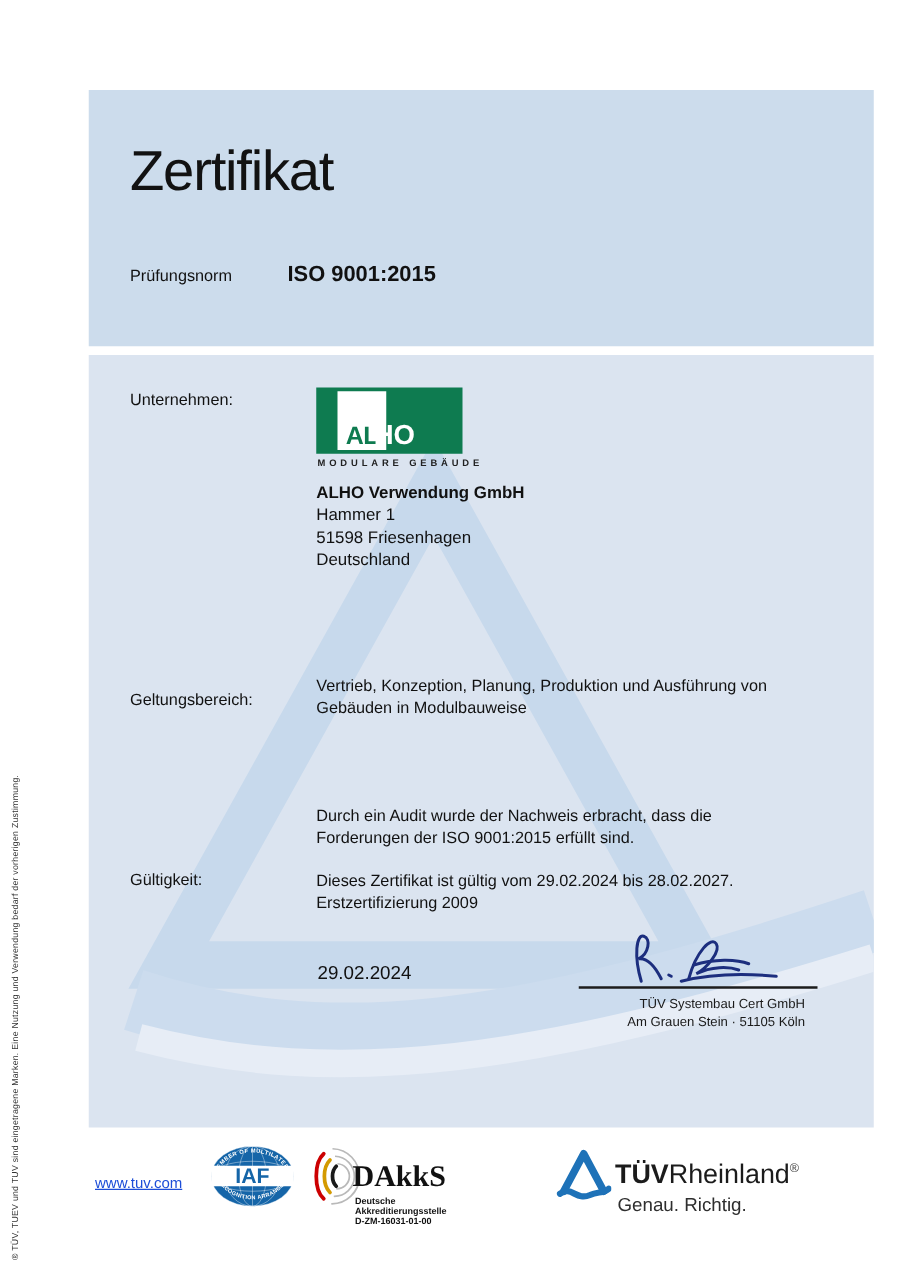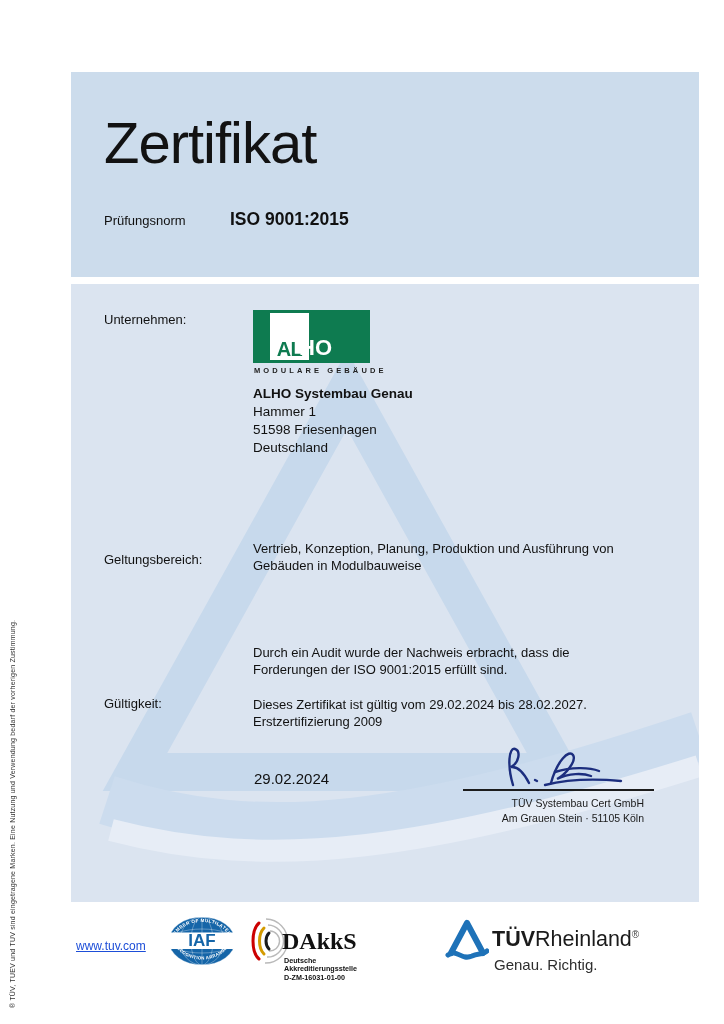--- a/index.html
+++ b/index.html
@@ -5,21 +5,21 @@
   html,body{margin:0;padding:0;background:#ffffff;}
   .page{position:relative;width:724px;height:1024px;background:#ffffff;overflow:hidden;
         font-family:"Liberation Sans", sans-serif;color:#111;}
 
   
   .side-note{position:absolute;left:9px;top:1008px;transform:rotate(-90deg);
              transform-origin:0 0;white-space:nowrap;font-size:7px;color:#333;letter-spacing:.2px;}
 
   
   .panel-header{position:absolute;left:71px;top:72px;width:628px;height:205px;background:#ccdcec;}
-  .title{position:absolute;left:33px;top:42px;font-size:58px;line-height:1;color:#121212;letter-spacing:-1px;}
+  .title{position:absolute;left:33px;top:42px;font-size:45px;line-height:1;color:#121212;letter-spacing:-1px;}
   .hrow{position:absolute;left:33px;display:flex;align-items:baseline;}
   .hrow .lbl{width:126px;font-size:13px;color:#111;}
   .hrow1{top:137px;}
   .hrow1 .val{font-size:17.5px;font-weight:bold;}
   .hrow2{top:171px;}
   .hrow2 .val{font-size:13.5px;font-weight:bold;}
 
   
   .panel-body{position:absolute;left:71px;top:284px;width:628px;height:618px;background:#dbe4f0;}
   .wm{position:absolute;left:0;top:0;width:628px;height:618px;pointer-events:none;}
@@ -79,21 +79,21 @@
 
     <div class="alho">
       <div class="wsq">
         <span class="al">AL</span>
       </div>
       <span class="ho">HO</span>
     </div>
     <div class="alho-sub">MODULARE GEBÄUDE</div>
 
     <div class="addr">
-      <div class="co">ALHO Systembau Genau</div>
+      <div class="co">ALHO Verwendung GmbH</div>
       <div>Hammer 1</div>
       <div>51598 Friesenhagen</div>
       <div>Deutschland</div>
     </div>
 
     <div class="b-label" style="top:268px">Geltungsbereich:</div>
     <div class="b-val" style="top:256px;width:382px">Vertrieb, Konzeption, Planung, Produktion und Ausführung von Gebäuden in Modulbauweise</div>
 
     <div class="b-val" style="top:360px;width:352px">Durch ein Audit wurde der Nachweis erbracht, dass die Forderungen der ISO 9001:2015 erfüllt sind.</div>
 

